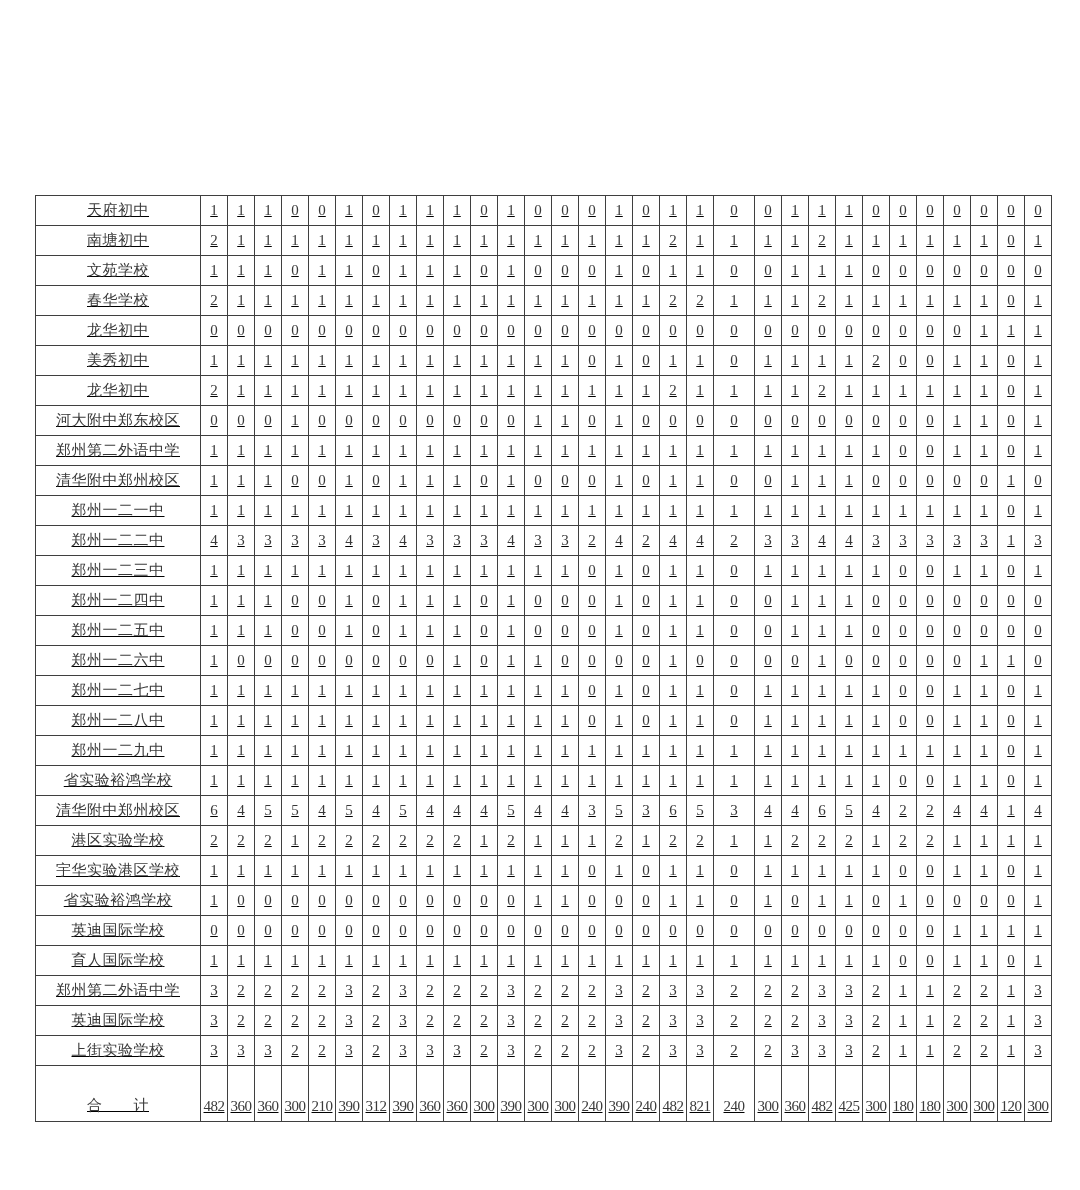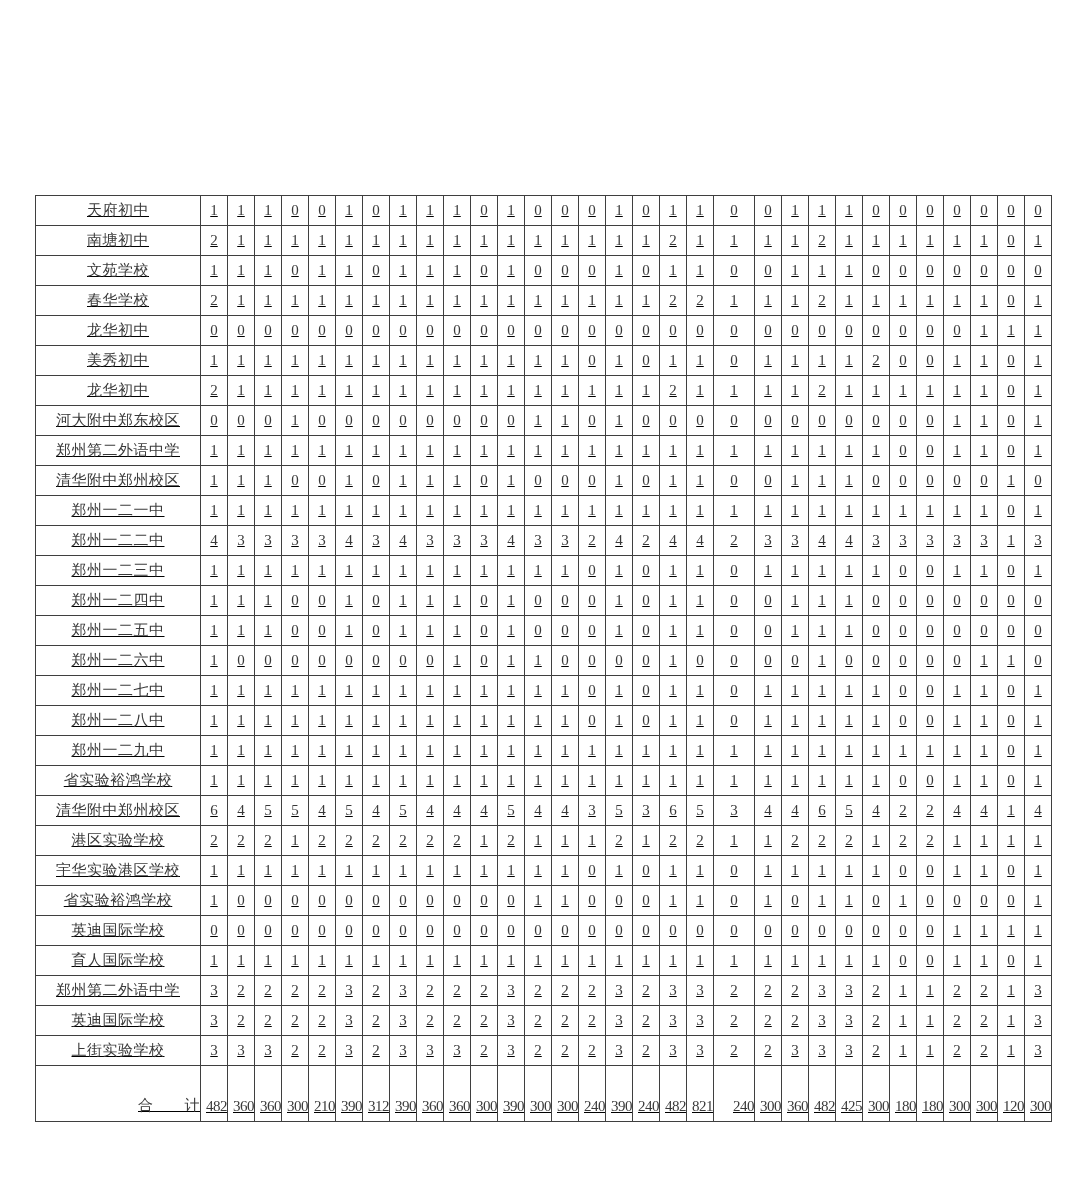--- a/index.html
+++ b/index.html
@@ -47,21 +47,20 @@
   }
   td.num-cell {
     font-size: 15px;
   }
   tr.total-row {
     height: 56px;
   }
   tr.total-row td {
     vertical-align: bottom;
     padding-bottom: 6px;
-    text-align: right;
   }
   td.total-label-cell {
     text-align: center;
     padding-left: 0;
     font-size: 17px;
   }
   td.total-value-cell {
     font-size: 15px;
     letter-spacing: -0.5px;
     padding-bottom: 7px;

